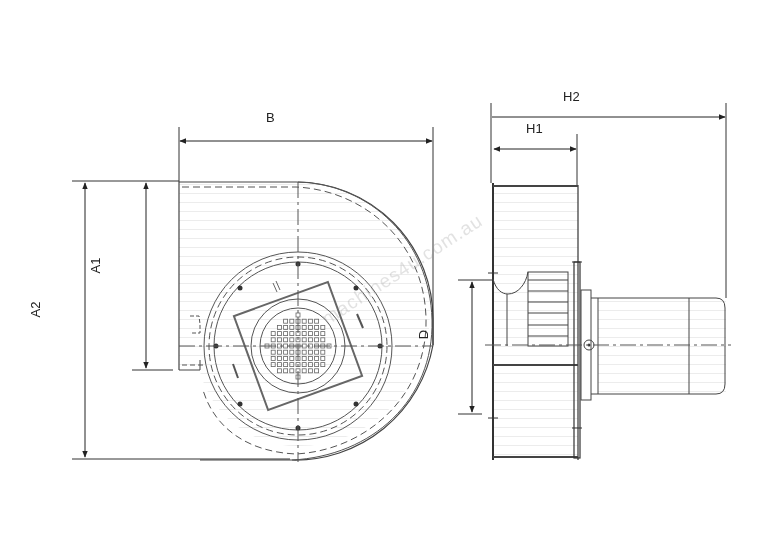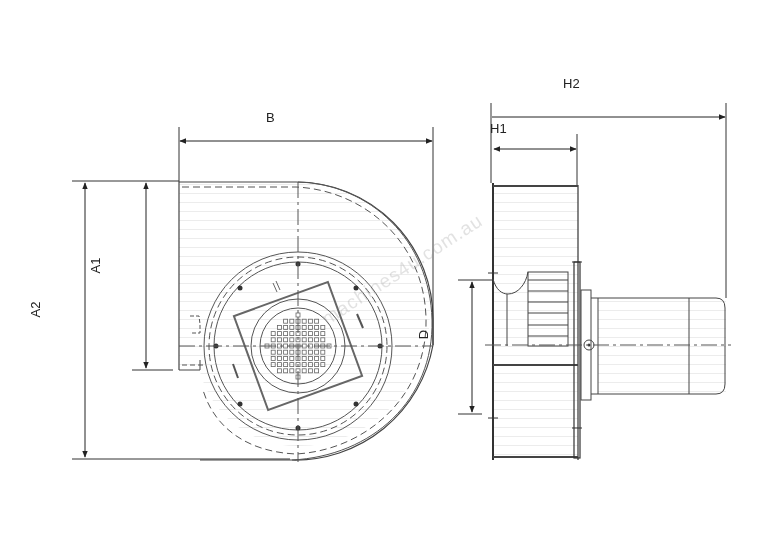--- a/index.html
+++ b/index.html
@@ -217,16 +217,16 @@
     <line x1="458" y1="280" x2="492" y2="280" stroke="#333" stroke-width="1"></line>
     <line x1="458" y1="414" x2="482" y2="414" stroke="#333" stroke-width="1"></line>
     <line x1="472" y1="282" x2="472" y2="412" stroke="#222" stroke-width="1" marker-start="url(#arr)" marker-end="url(#arr)"></line>
   </g>
 </svg>
 
 <div class="lbl" style="left:266px;top:110px;">B</div>
 <div class="lbl vert" style="left:88px;top:258px;">A1</div>
 <div class="lbl vert" style="left:28px;top:302px;">A2</div>
 <div class="lbl vert" style="left:419px;top:327px;">D</div>
-<div class="lbl" style="left:563px;top:76px;">H2</div>
-<div class="lbl" style="left:490px;top:121px;">H1</div>
+<div class="lbl" style="left:563px;top:89px;">H2</div>
+<div class="lbl" style="left:490px;top:121px;padding-left:36px;">H1</div>
 
 <div class="wm" style="left:330px;top:308px;">machines4u.com.au</div>
 
 </body></html>

